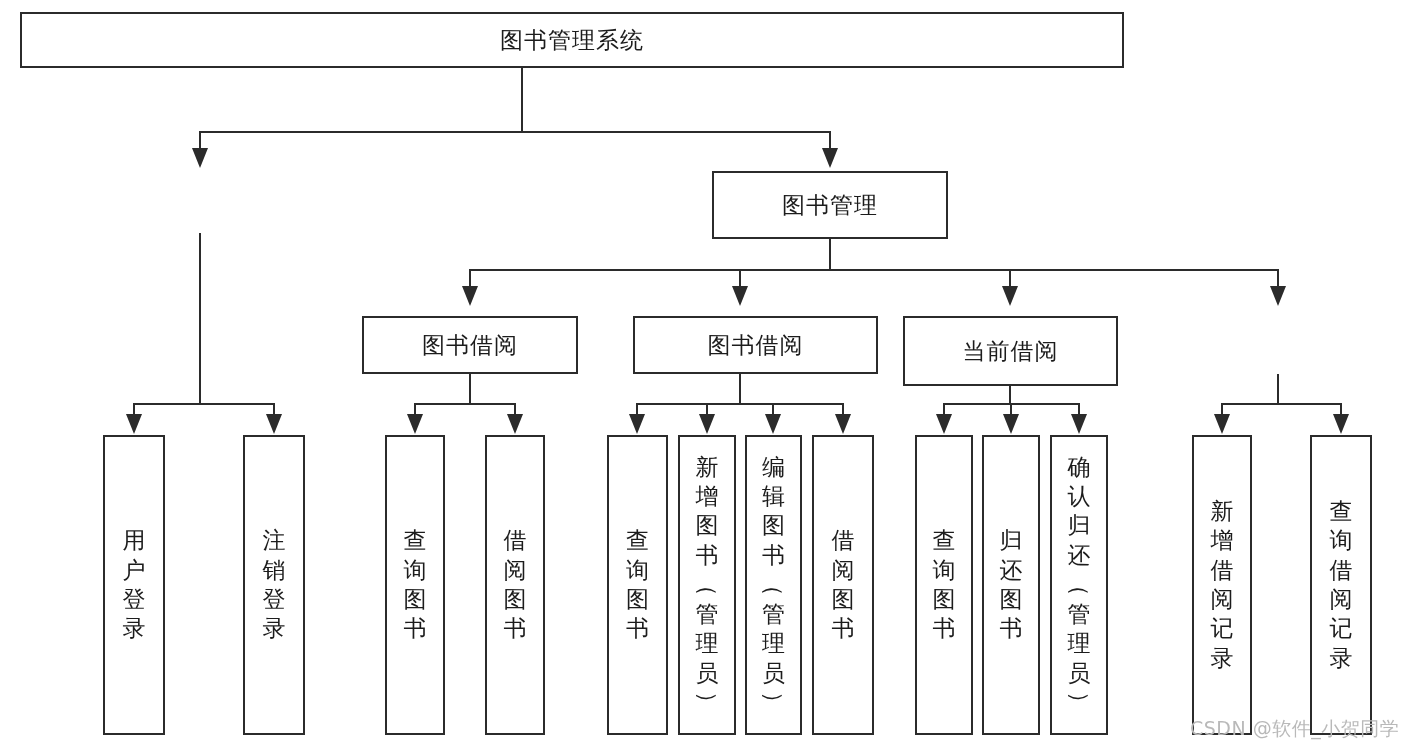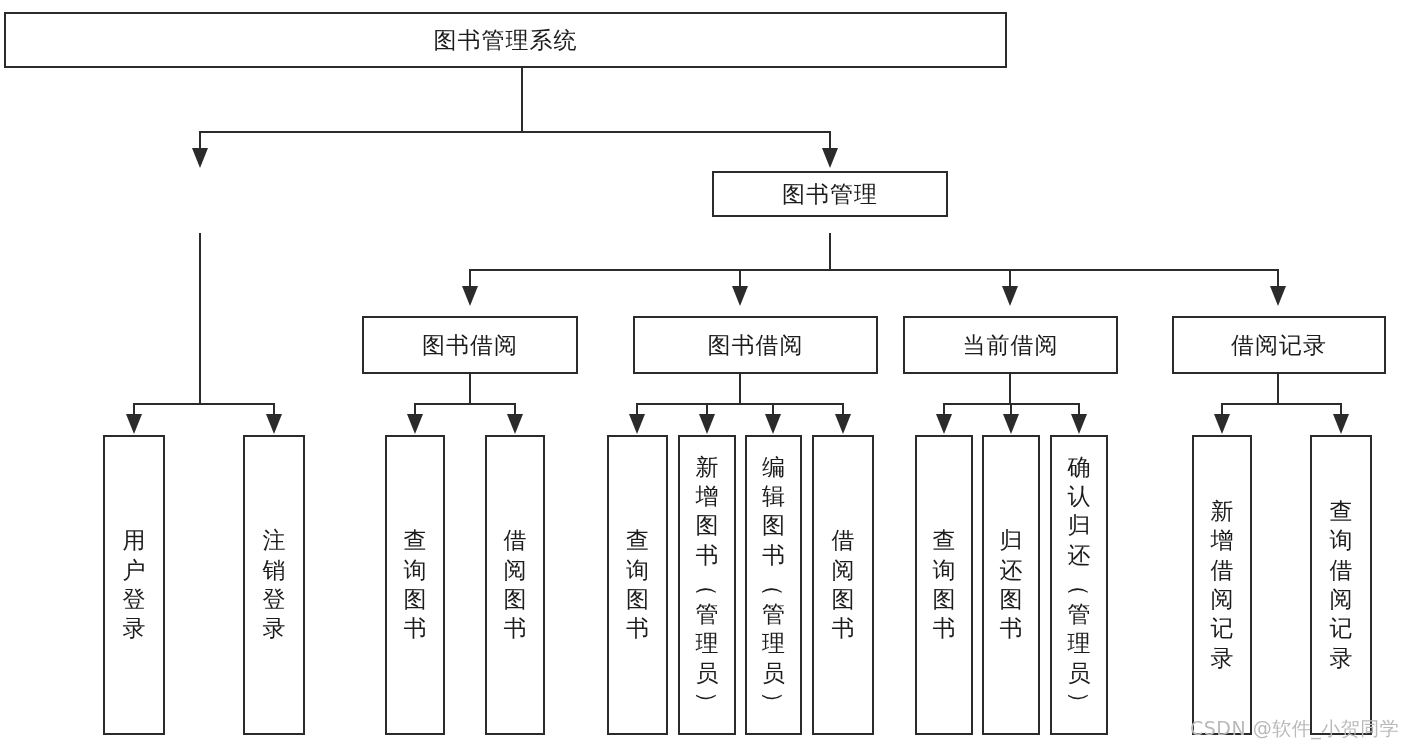--- a/index.html
+++ b/index.html
@@ -88,39 +88,36 @@
     white-space: nowrap;
     z-index: 5;
     pointer-events: none;
   }
 </style>
 </head>
 <body>
 
 <div id="canvas">
 
-  <div class="node" style="left:4px; top:12px; width:1003px; height:56px;">
+  <div class="node" style="left:20px; top:12px; width:1104px; height:56px;">
     <span class="label-h">图书管理系统</span>
   </div>
 
-  <div class="node" style="left:712px; top:171px; width:236px; height:46px;">
+  <div class="node" style="left:712px; top:171px; width:236px; height:68px;">
     <span class="label-h">图书管理</span>
   </div>
 
   <div class="node" style="left:362px; top:316px; width:216px; height:58px;">
     <span class="label-h">图书借阅</span>
   </div>
   <div class="node" style="left:633px; top:316px; width:245px; height:58px;">
     <span class="label-h">图书借阅</span>
   </div>
-  <div class="node" style="left:903px; top:316px; width:215px; height:58px;">
+  <div class="node" style="left:903px; top:316px; width:215px; height:70px;">
     <span class="label-h">当前借阅</span>
-  </div>
-  <div class="node" style="left:1172px; top:316px; width:214px; height:58px;">
-    <span class="label-h">借阅记录</span>
   </div>
 
   <div class="leaf" style="left:103px; top:435px; width:62px; height:300px;">
     <div class="label-v">
         <span class="ch">用</span>
         <span class="ch">户</span>
         <span class="ch">登</span>
         <span class="ch">录</span>
       </div>
   </div>

